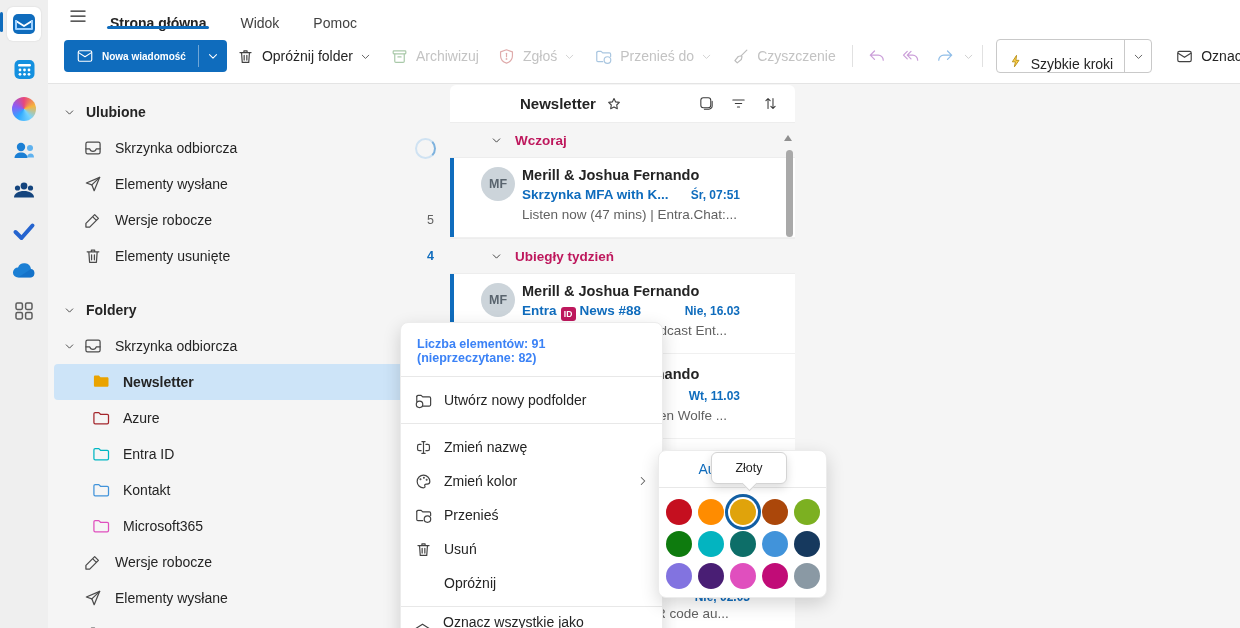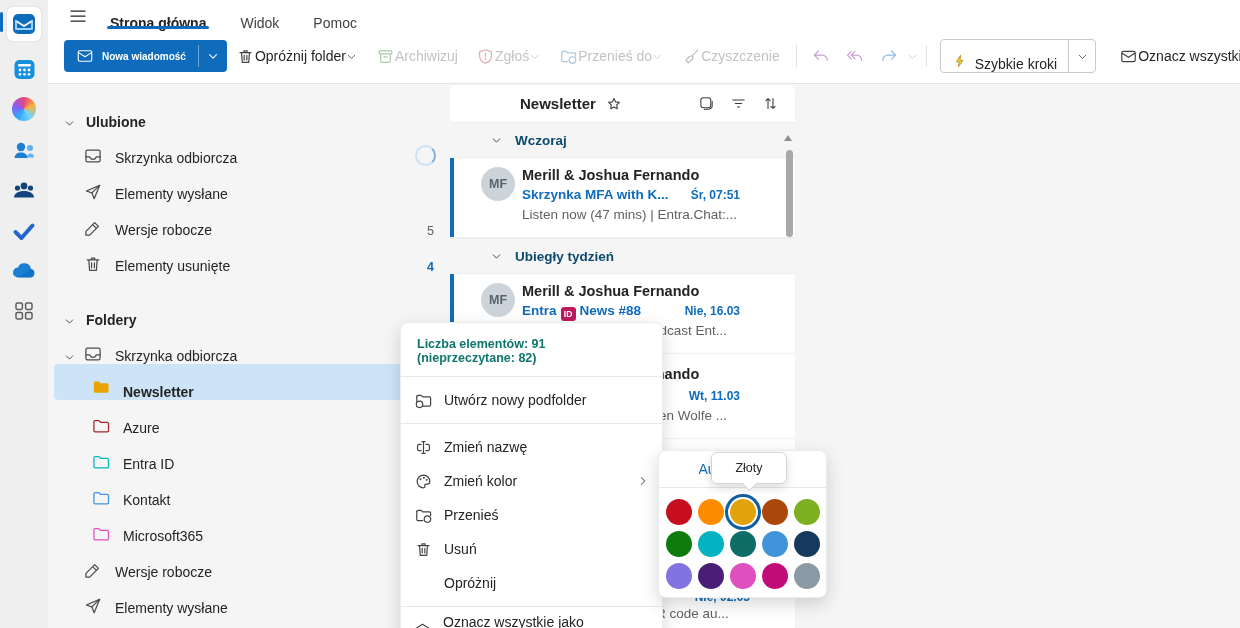--- a/index.html
+++ b/index.html
@@ -23,59 +23,59 @@
   #hamburger{width:30px;height:26px;margin-left:15px;display:flex;align-items:center;justify-content:center;border-radius:4px;color:#242424}
   .tab{position:relative;padding:0 17px;font-size:14px;color:#424242;height:100%;display:flex;align-items:flex-end}
   .tab.active{font-weight:700;color:#242424}
   .tab.active::after{content:"";position:absolute;left:14px;right:14px;bottom:2px;height:3px;border-radius:3px;background:#0f6cbd}
 
   #ribbon{position:absolute;left:0;top:32px;height:48px;right:0;display:flex;align-items:center;padding-left:16px;white-space:nowrap}
   .split-blue{display:flex;height:32px;border-radius:4px;background:#0f6cbd;color:#fff;overflow:hidden;flex:0 0 auto}
   .split-blue .main{display:flex;align-items:center;gap:8px;padding:0 12px;font-size:10px;font-weight:700}
   .split-blue .sep{width:1px;background:rgba(255,255,255,.4);margin:5px 0}
   .split-blue .chev{width:28px;display:flex;align-items:center;justify-content:center}
-  .tbtn{display:flex;align-items:center;height:32px;padding:0 9px;border-radius:4px;
+  .tbtn{display:flex;align-items:center;gap:7px;height:32px;padding:0 9px;border-radius:4px;
         font-size:14px;color:#242424;flex:0 0 auto}
   .tbtn .chev{color:#616161;margin-left:-1px}
   .tbtn.disabled{color:#c3c3c3}
   .tbtn.disabled .chev{color:#d2d2d2}
   .ic-empty{color:#424242}
   .disabled .ic-archive{color:#a9c9a9}
   .disabled .ic-report{color:#dfabab}
   .disabled .ic-sweep{color:#bdbdbd}
   .disabled .ic-move{color:#a9c6e0}
   .vsep{width:1px;height:22px;background:#e1e1e1;margin:0 7px;flex:0 0 auto}
   .arrow-btn{width:34px;height:32px;border-radius:4px;display:flex;align-items:center;justify-content:center;flex:0 0 auto}
   .qsteps{display:flex;height:32px;border:1px solid #c9c9c9;border-radius:4px;background:#fff;flex:0 0 auto;margin:0 6px}
   .qsteps .main{display:flex;align-items:flex-end;gap:7px;padding:0 11px;font-size:14px}
   .qsteps .chev{width:26px;display:flex;align-items:center;justify-content:center;border-left:1px solid #c9c9c9;color:#616161}
 
   
   #sidebar{left:48px;top:84px;width:402px;bottom:0}
-  .srow{height:36px;display:flex;align-items:flex-end;font-size:14px;color:#242424}
+  .srow{height:36px;display:flex;align-items:center;font-size:14px;color:#242424}
   .shead{font-weight:700;padding-left:15px;gap:10px}
   .sitem{padding-left:35px;gap:12px}
   .ssub{padding-left:43px;gap:12px}
   .streechev{padding-left:15px;gap:7px}
   .scount{margin-left:auto;margin-right:16px;font-size:12.5px;color:#616161}
   .scount.blue{color:#0f6cbd;font-weight:700}
   .sic{color:#4b4b4b}
   .sel-folder{background:#cde4f8;border-radius:4px;margin:0 12px 0 6px;padding-left:37px}
   .sel-folder .lbl{font-weight:700}
   .spinner{margin-left:auto;margin-right:14px;width:17px;height:17px;border-radius:50%;
            border:2px solid #cfe2f2;border-right-color:#7db2de}
 
   
   #pane{left:450px;top:85px;width:345px;bottom:0;background:#fff;border-radius:6px 6px 0 0}
   #pane-head{height:37px;display:flex;align-items:center}
   #pane-title{margin-left:70px;font-size:15px;font-weight:700}
   .ph-ic{color:#424242}
   #pane-head .right{margin-left:auto;display:flex;gap:15px;margin-right:16px;color:#3b3b3b}
   .group{height:34px;background:#f5f5f5;display:flex;align-items:center;gap:12px;padding-left:40px;
-         font-size:13.5px;font-weight:700;color:#0c4a6e;border-top:1px solid #ededed;border-bottom:1px solid #ededed}
+         font-size:13.5px;font-weight:700;color:#be185d;border-top:1px solid #ededed;border-bottom:1px solid #ededed}
   .msg{position:relative;height:79px;border-bottom:1px solid #f0f0f0;background:#fff}
   .msg .bar{position:absolute;left:0;top:0;bottom:0;width:4px;background:#0f6cbd}
   .avatar{position:absolute;left:31px;top:9px;width:34px;height:34px;border-radius:50%;background:#ccd4da;
           display:flex;align-items:center;justify-content:center;font-size:12.5px;font-weight:700;color:#59646e}
   .msg .content{position:absolute;left:72px;right:10px;top:7px}
   .sender{font-size:14.5px;font-weight:700;color:#242424;line-height:20px}
   .subjrow{display:flex;align-items:center;line-height:20px}
   .subj{font-size:13.5px;font-weight:700;color:#0f6cbd;white-space:nowrap;overflow:hidden}
   .mdate{margin-left:auto;padding-right:45px;font-size:12px;font-weight:600;color:#0f6cbd;white-space:nowrap}
   .preview{font-size:13.5px;color:#616161;line-height:20px;white-space:nowrap;overflow:hidden}
@@ -84,21 +84,21 @@
   #msg4{position:absolute;left:0;right:0;top:505px}
   #msg4 .mdate{display:block;text-align:right}
   #msg4 .preview{padding-left:206px}
   #sb-thumb{position:absolute;right:2px;top:65px;width:7px;height:87px;border-radius:4px;background:#a9a9a9}
   #sb-up{position:absolute;right:3px;top:50px;width:0;height:0;
          border-left:4px solid transparent;border-right:4px solid transparent;border-bottom:6px solid #8f8f8f}
 
   
   #cmenu{left:400px;top:322px;width:261px;height:320px;background:#fff;border-radius:8px;z-index:5;
          box-shadow:0 6px 18px rgba(0,0,0,.16);border:1px solid #ececec;padding-top:4px}
-  #cmenu .summary{padding:10px 16px 11px;font-size:12.5px;font-weight:600;color:#0f766e}
+  #cmenu .summary{padding:10px 16px 11px;font-size:12.5px;font-weight:600;color:#3b82f6}
   .mdiv{border:0;border-top:1px solid #e8e8e8;margin:0}
   .mgroup{padding:6px 0}
   .mi{height:34px;display:flex;align-items:center;gap:11px;padding:0 12px;font-size:14px;color:#242424}
   .mi .mic{color:#424242;width:20px;display:flex;justify-content:center}
   .mi .sub-chev{margin-left:auto;color:#616161}
   .mi.noicon{padding-left:43px}
 
   
   #csub{left:658px;top:450px;width:167px;height:146px;background:#fff;border-radius:8px;z-index:6;
         box-shadow:0 6px 18px rgba(0,0,0,.16);border:1px solid #ececec}

